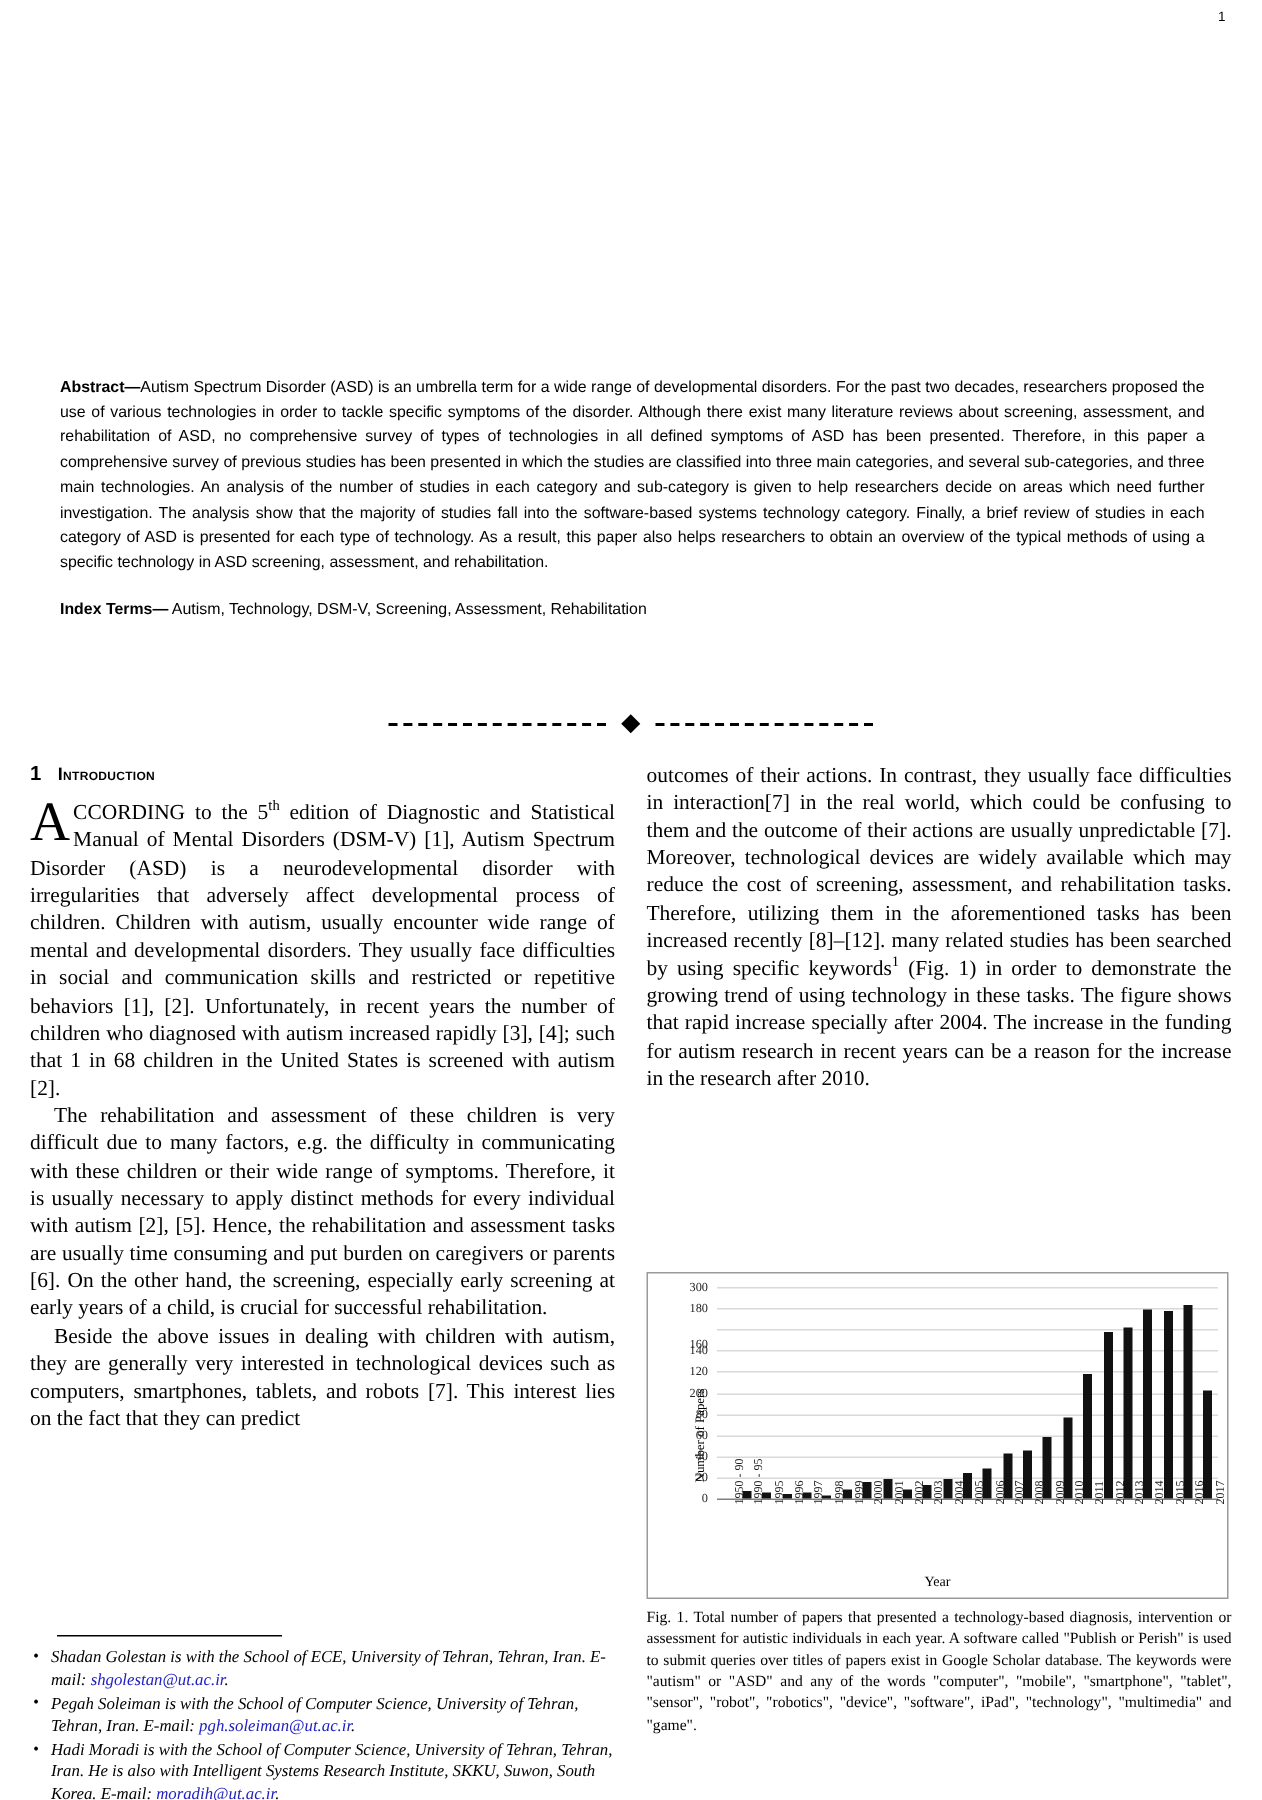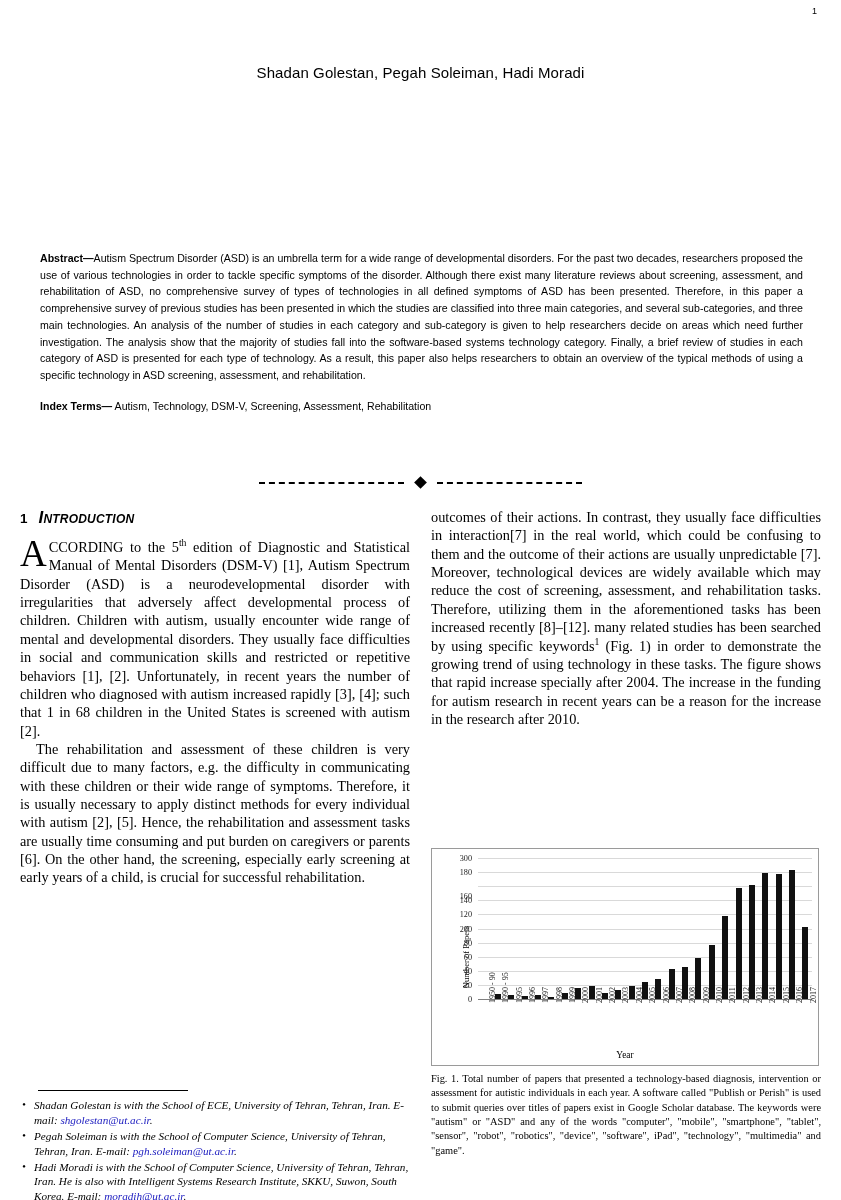--- a/index.html
+++ b/index.html
@@ -109,23 +109,22 @@
     font-family: "Liberation Sans", sans-serif;
     font-size: 13.5px;
     font-weight: 700;
     margin: 0 0 10px 0;
     display: flex;
     gap: 11px;
     align-items: baseline;
   }
   .section-head .sc {
     font-variant: small-caps;
-    font-size: 17px;
+    font-size: 12px;
     letter-spacing: 0.2px;
-    font-style: italic;
   }
 
   p.body {
     margin: 0;
     font-size: 14.3px;
     line-height: 1.285;
     text-align: justify;
     hyphens: auto;
     text-indent: 16px;
   }
@@ -257,21 +256,20 @@
   }
 </style>
 </head>
 <body>
 
 <div class="page">
 
   <div class="page-number">1</div>
 
   <div class="title-block">
-    <div class="authors">Shadan Golestan, Pegah Soleiman, Hadi Moradi</div>
   </div>
 
   <div class="abstract-block">
     <div>
       <b>Abstract—</b><span>Autism Spectrum Disorder (ASD) is an umbrella term for a wide range of developmental disorders. For the past two decades, researchers proposed the use of various technologies in order to tackle specific symptoms of the disorder. Although there exist many literature reviews about screening, assessment, and rehabilitation of ASD, no comprehensive survey of types of technologies in all defined symptoms of ASD has been presented. Therefore, in this paper a comprehensive survey of previous studies has been presented in which the studies are classified into three main categories, and several sub-categories, and three main technologies. An analysis of the number of studies in each category and sub-category is given to help researchers decide on areas which need further investigation. The analysis show that the majority of studies fall into the software-based systems technology category. Finally, a brief review of studies in each category of ASD is presented for each type of technology. As a result, this paper also helps researchers to obtain an overview of the typical methods of using a specific technology in ASD screening, assessment, and rehabilitation.</span>
     </div>
     <div class="index-terms">
       <b>Index Terms—</b><span> Autism, Technology, DSM-V, Screening, Assessment, Rehabilitation</span>
     </div>
   </div>
@@ -287,20 +285,21 @@
     <div class="col col-left">
       <div class="section-head">
         <span>1</span>
         <span class="sc">Introduction</span>
       </div>
 
       <p class="body first dropcap-para">
         <span class="dropcap">A</span><span>CCORDING to the 5<sup>th</sup> edition of Diagnostic and Statistical Manual of Mental Disorders (DSM-V) [1], Autism Spectrum Disorder (ASD) is a neurodevelopmental disorder with irregularities that adversely affect developmental process of children. Children with autism, usually encounter wide range of mental and developmental disorders. They usually face difficulties in social and communication skills and restricted or repetitive behaviors [1], [2]. Unfortunately, in recent years the number of children who diagnosed with autism increased rapidly [3], [4]; such that 1 in 68 children in the United States is screened with autism [2].</span>
       </p>
       <p class="body">The rehabilitation and assessment of these children is very difficult due to many factors, e.g. the difficulty in communicating with these children or their wide range of symptoms. Therefore, it is usually necessary to apply distinct methods for every individual with autism [2], [5]. Hence, the rehabilitation and assessment tasks are usually time consuming and put burden on caregivers or parents [6]. On the other hand, the screening, especially early screening at early years of a child, is crucial for successful rehabilitation.</p>
+      <p class="body">Beside the above issues in dealing with children with autism, they are generally very interested in technological devices such as computers, smartphones, tablets, and robots [7]. This interest lies on the fact that they can predict</p>
     </div>
 
     <div class="col col-right">
       <p class="body first"><span>outcomes of their actions. In contrast, they usually face difficulties in interaction[7] in the real world, which could be confusing to them and the outcome of their actions are usually unpredictable [7]. Moreover, technological devices are widely available which may reduce the cost of screening, assessment, and rehabilitation tasks. Therefore, utilizing them in the aforementioned tasks has been increased recently [8]–[12]. many related studies has been searched by using specific keywords</span><sup>1</sup><span> (Fig. 1) in order to demonstrate the growing trend of using technology in these tasks. The figure shows that rapid increase specially after 2004. The increase in the funding for autism research in recent years can be a reason for the increase in the research after 2010.</span></p>
     </div>
 
   </div>
 
   <div class="figure">
     <div class="chart-frame">

